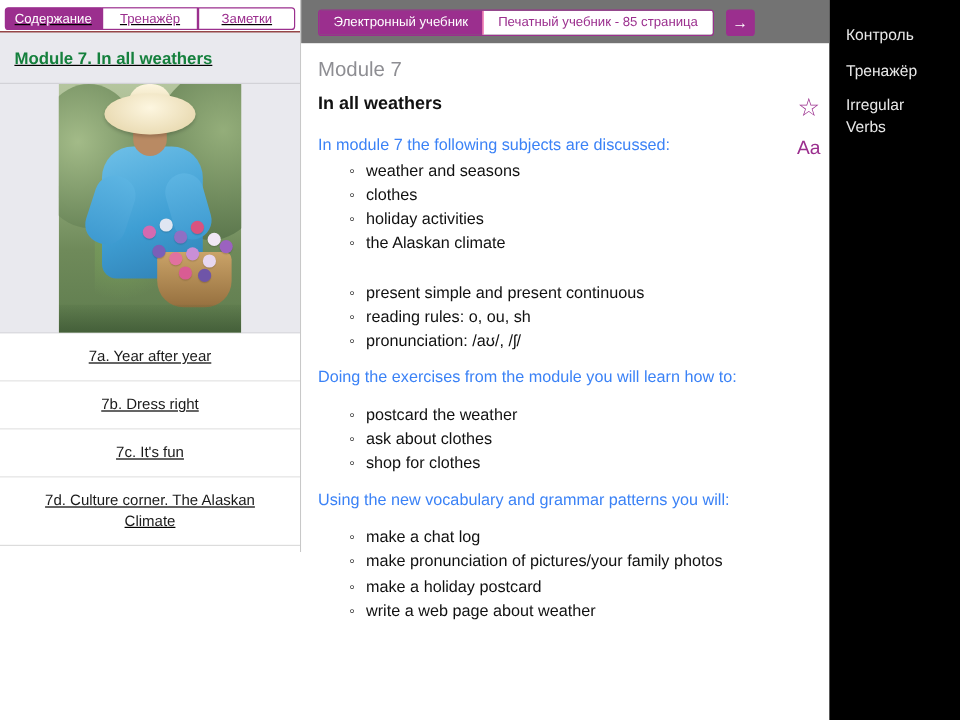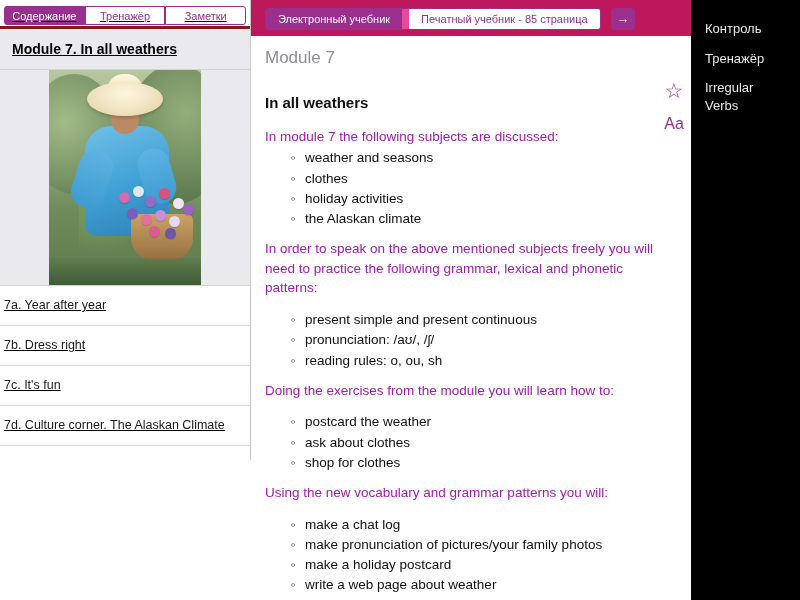--- a/index.html
+++ b/index.html
@@ -50,26 +50,26 @@
   }
   .tab.active {
     background: #9b2f8e;
     color: #ffffff;
   }
   .tab:first-child { border-radius: 3px 0 0 3px; }
   .tab:last-child { border-radius: 0 3px 3px 0; }
 
   .module-header {
     background: #e9e9ee;
-    border-top: 3px solid #7f1d1d;
+    border-top: 1px solid #7f1d1d;
     border-bottom: 1px solid #d2d2d7;
     padding: 16px 12px;
     font-size: 14px;
     font-weight: bold;
-    color: #000000;
+    color: #15803d;
     height: 44px;
     display: flex;
     align-items: center;
   }
 
   .cover-wrap {
     background: #e9e9ee;
     height: 248px;
     display: flex;
     align-items: center;
@@ -157,64 +157,65 @@
     position:absolute; left:0; bottom:0; width:100%; height:34px;
     background: linear-gradient(rgba(60,90,50,.1), rgba(45,70,40,.75));
   }
 
   .toc-list {
     flex: 1 1 auto;
     overflow: hidden;
     background: #ffffff;
   }
   .toc-item {
-    padding: 11px 4px;
+    padding: 11px 20px;
     font-size: 12.5px;
     color: #1a1a1a;
     border-bottom: 1px solid #dcdcdc;
     line-height: 1.35;
     cursor: pointer;
     background: #ffffff;
+    text-align: center;
   }
 
   
   .center-panel {
     width: 440px;
     height: 600px;
     background: #ffffff;
     position: relative;
     display: flex;
     flex-direction: column;
   }
   .center-toolbar {
     height: 36px;
     display: flex;
     align-items: center;
     padding: 7px 10px 5px 14px;
     gap: 0;
-    background:#be185d;
+    background:#737373;
   }
   .seg {
     display: flex;
     height: 22px;
     border-radius: 3px;
     overflow: hidden;
     border: 1px solid #9b2f8e;
   }
   .seg-btn {
     font-size: 11px;
     line-height: 20px;
     padding: 0 12px;
     color: #9b2f8e;
     background: #ffffff;
     white-space: nowrap;
     cursor: pointer;
   }
   .seg-btn.active { background: #9b2f8e; color: #ffffff; }
-  .seg-btn + .seg-btn { border-left: 7px solid #ec4899; }
+  .seg-btn + .seg-btn { border-left: 1px solid #ec4899; }
 
   .arrow-btn {
     width: 24px; height: 22px;
     margin-left: 10px;
     border: 1px solid #9b2f8e;
     border-radius: 3px;
     background: #9b2f8e;
     color: #fff;
     font-size: 13px;
     line-height: 20px;
@@ -224,31 +225,31 @@
 
   .content-area {
     flex: 1 1 auto;
     padding: 10px 26px 0 14px;
     position: relative;
     overflow: hidden;
   }
   .doc-module {
     font-size: 17px;
     color: #8e8e93;
-    margin: 2px 0 26px 0;
+    margin: 2px 0 10px 0;
   }
   .doc-title {
     font-size: 15px;
     font-weight: bold;
     color: #111;
     margin: 0 0 16px 0;
   }
   .doc-p {
     font-size: 13.5px;
-    color: #a21caf;
+    color: #3b82f6;
     line-height: 1.45;
     margin: 0 0 2px 0;
   }
   .doc-list {
     list-style: none;
     margin: 2px 0 10px 0;
     padding: 0 0 0 26px;
   }
   .doc-list li {
     font-size: 13.5px;
@@ -373,26 +374,25 @@
       <div class="doc-title">In all weathers</div>
 
       <p class="doc-p">In module 7 the following subjects are discussed:</p>
       <ul class="doc-list">
         <li>weather and seasons</li>
         <li>clothes</li>
         <li>holiday activities</li>
         <li>the Alaskan climate</li>
       </ul>
 
-      <p class="doc-p">In order to speak on the above mentioned subjects freely you will need to practice the following grammar, lexical and phonetic patterns:</p>
       <div class="gap"></div>
       <ul class="doc-list">
         <li>present simple and present continuous</li>
+        <li>reading rules: o, ou, sh</li>
         <li>pronunciation: /aʊ/, /ʃ/</li>
-        <li>reading rules: o, ou, sh</li>
       </ul>
 
       <p class="doc-p">Doing the exercises from the module you will learn how to:</p>
       <div class="gap"></div>
       <ul class="doc-list">
         <li>postcard the weather</li>
         <li>ask about clothes</li>
         <li>shop for clothes</li>
       </ul>
 

